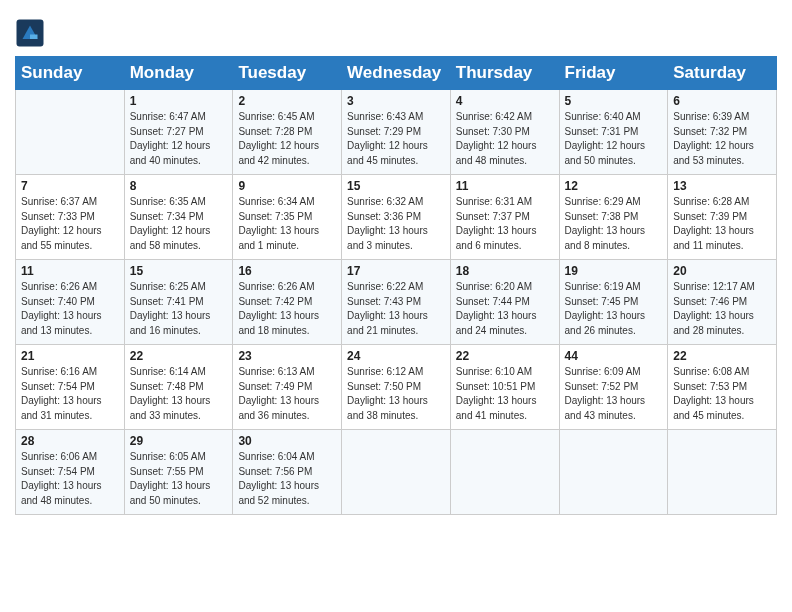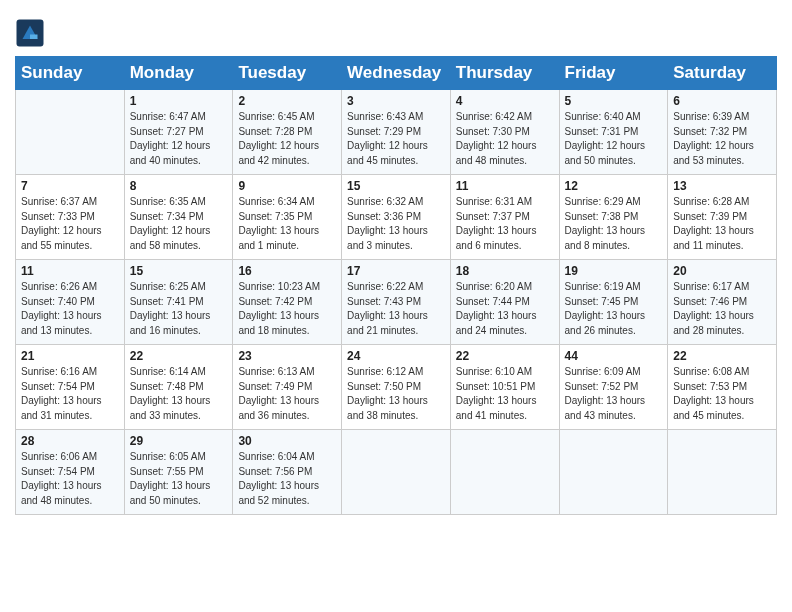--- a/index.html
+++ b/index.html
@@ -224,21 +224,21 @@
         </td>
         <td>
           <span class="day-number">15</span>
           <div class="day-info">Sunrise: 6:25 AM
 Sunset: 7:41 PM
 Daylight: 13 hours
 and 16 minutes.</div>
         </td>
         <td>
           <span class="day-number">16</span>
-          <div class="day-info">Sunrise: 10:23 AM
+          <div class="day-info">Sunrise: 6:26 AM
 Sunset: 7:42 PM
 Daylight: 13 hours
 and 18 minutes.</div>
         </td>
         <td>
           <span class="day-number">17</span>
           <div class="day-info">Sunrise: 6:22 AM
 Sunset: 7:43 PM
 Daylight: 13 hours
 and 21 minutes.</div>
@@ -252,21 +252,21 @@
         </td>
         <td>
           <span class="day-number">19</span>
           <div class="day-info">Sunrise: 6:19 AM
 Sunset: 7:45 PM
 Daylight: 13 hours
 and 26 minutes.</div>
         </td>
         <td>
           <span class="day-number">20</span>
-          <div class="day-info">Sunrise: 6:17 AM
+          <div class="day-info">Sunrise: 12:17 AM
 Sunset: 7:46 PM
 Daylight: 13 hours
 and 28 minutes.</div>
         </td>
       </tr>
       <tr>
         <td>
           <span class="day-number">21</span>
           <div class="day-info">Sunrise: 6:16 AM
 Sunset: 7:54 PM

